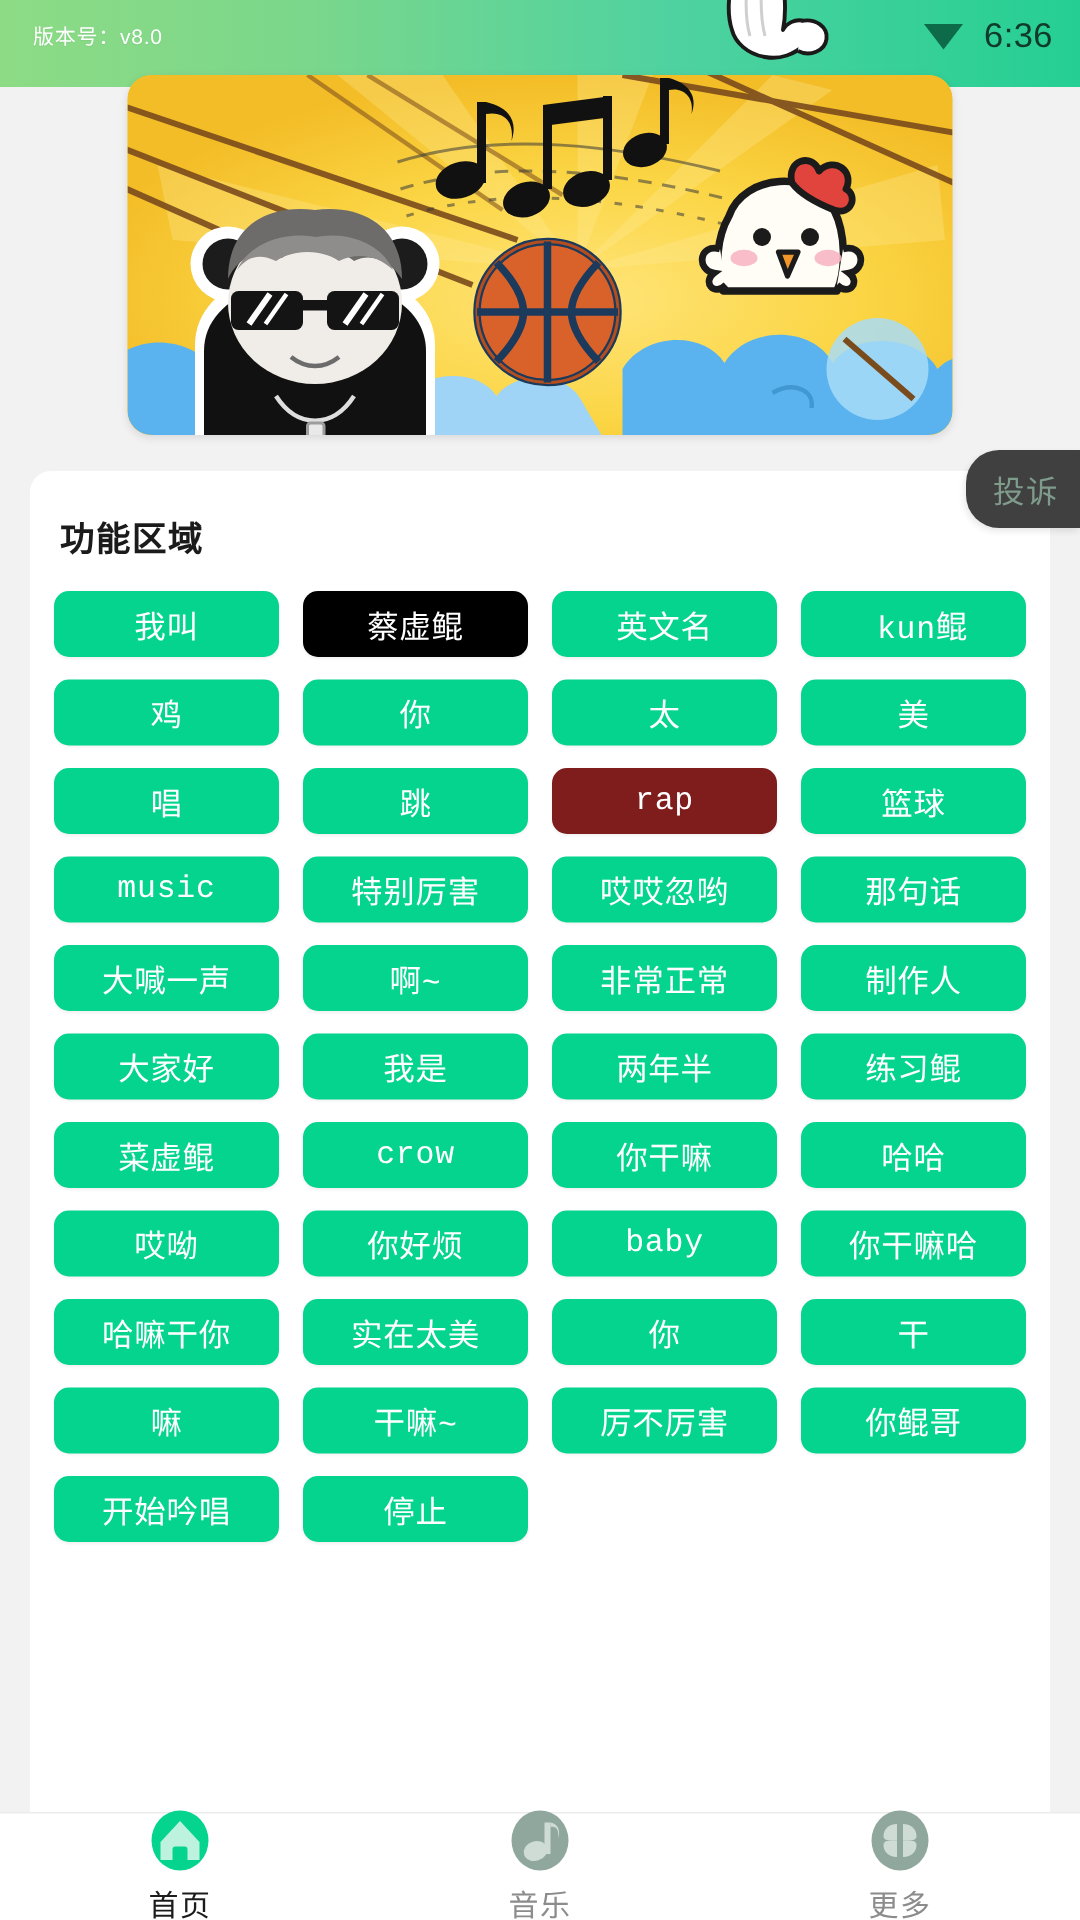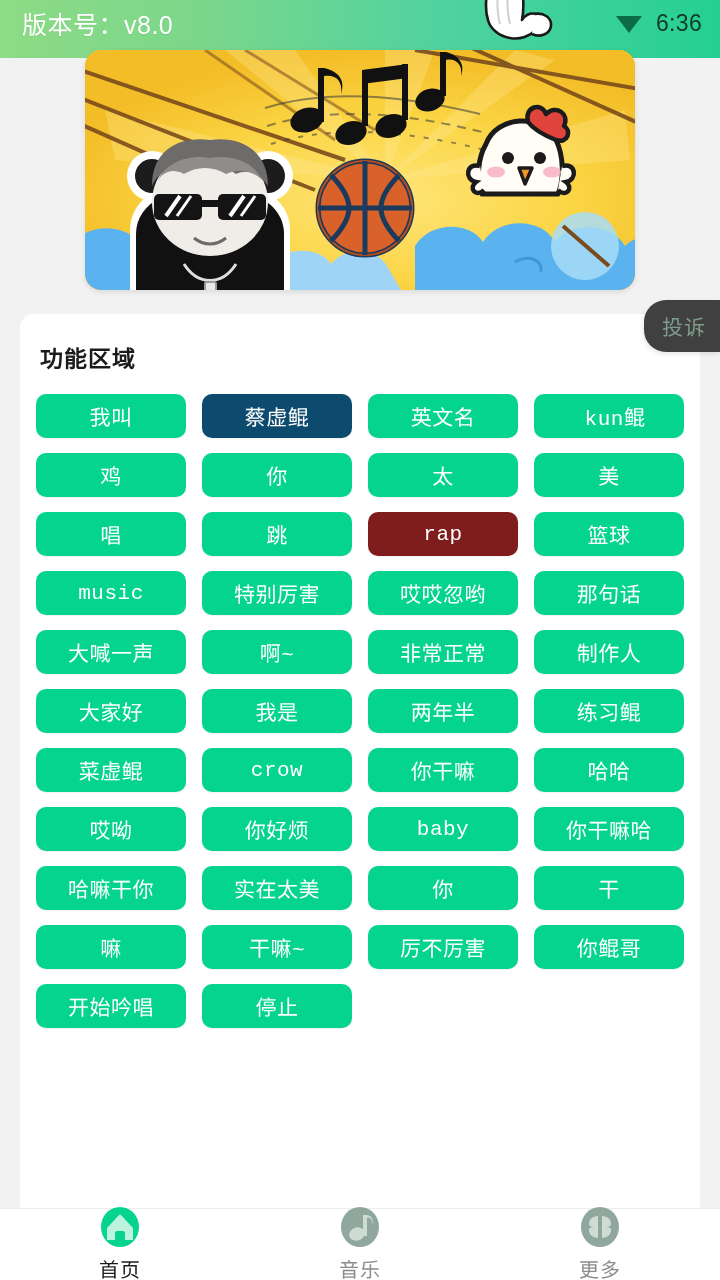--- a/index.html
+++ b/index.html
@@ -19,21 +19,21 @@
   
   .statusbar{
     position:relative;
     height:46px; flex:0 0 46px;
     background:linear-gradient(90deg,#8ddb85 0%,#7bd78b 28%,#4fd2a0 62%,#25cf93 100%);
     display:flex; align-items:center;
     padding:0 18px 0 22px;
     z-index:5;
   }
   .version-label{
-    color:#ffffff; font-size:25px; letter-spacing:.5px;
+    color:#ffffff; font-size:14px; letter-spacing:.5px;
     text-shadow:0 1px 1px rgba(0,0,0,.06);
     text-align:center;
   }
   .status-right{
     margin-left:auto; display:flex; align-items:center; gap:12px;
   }
   .wifi-ico{ display:block; }
   .clock{ color:#103b2c; font-size:23px; letter-spacing:.3px; }
 
   
@@ -278,21 +278,21 @@
           </g>
         </g>
       </svg>
     </div>
   </div>
 
   <div class="card">
     <div class="card-title">功能区域</div>
     <div class="grid">
         <button class="chip" style="background: rgb(4, 212, 141);">我叫</button>
-        <button class="chip" style="background: #0c4a6e;">蔡虚鲲</button>
+        <button class="chip" style="background: #000000;">蔡虚鲲</button>
         <button class="chip" style="background: rgb(4, 212, 141);">英文名</button>
         <button class="chip" style="background: rgb(4, 212, 141); padding-left: 12px;">kun鲲</button>
         <button class="chip" style="background: rgb(4, 212, 141);">鸡</button>
         <button class="chip" style="background: rgb(4, 212, 141);">你</button>
         <button class="chip" style="background: rgb(4, 212, 141);">太</button>
         <button class="chip" style="background: rgb(4, 212, 141);">美</button>
         <button class="chip" style="background: rgb(4, 212, 141);">唱</button>
         <button class="chip" style="background: rgb(4, 212, 141);">跳</button>
         <button class="chip" style="background: #7f1d1d;">rap</button>
         <button class="chip" style="background: rgb(4, 212, 141);">篮球</button>

